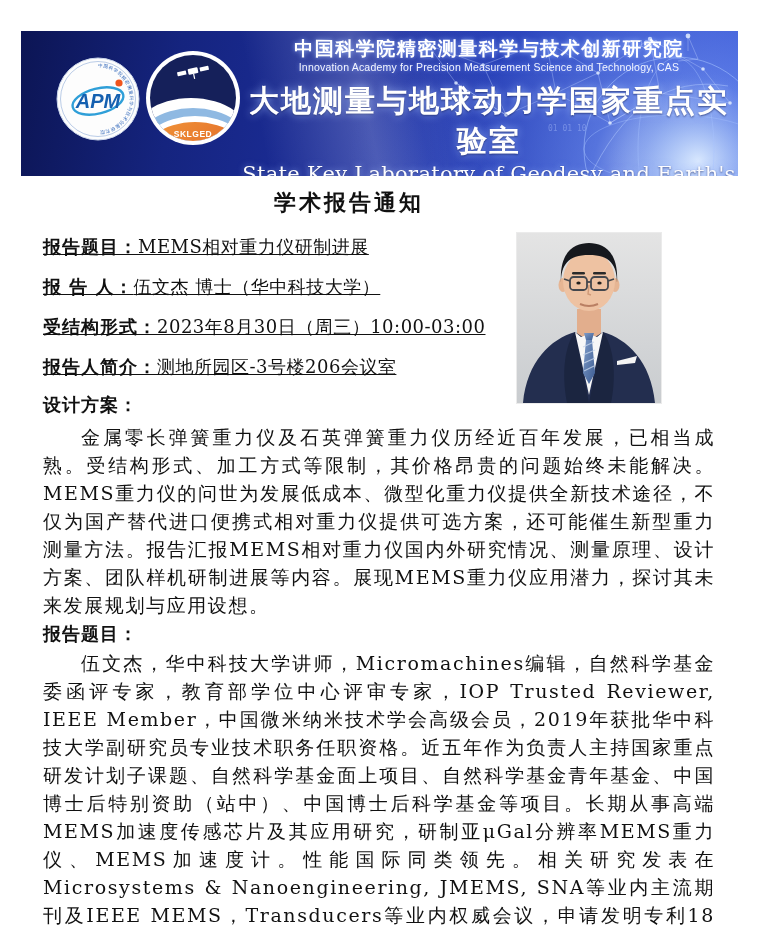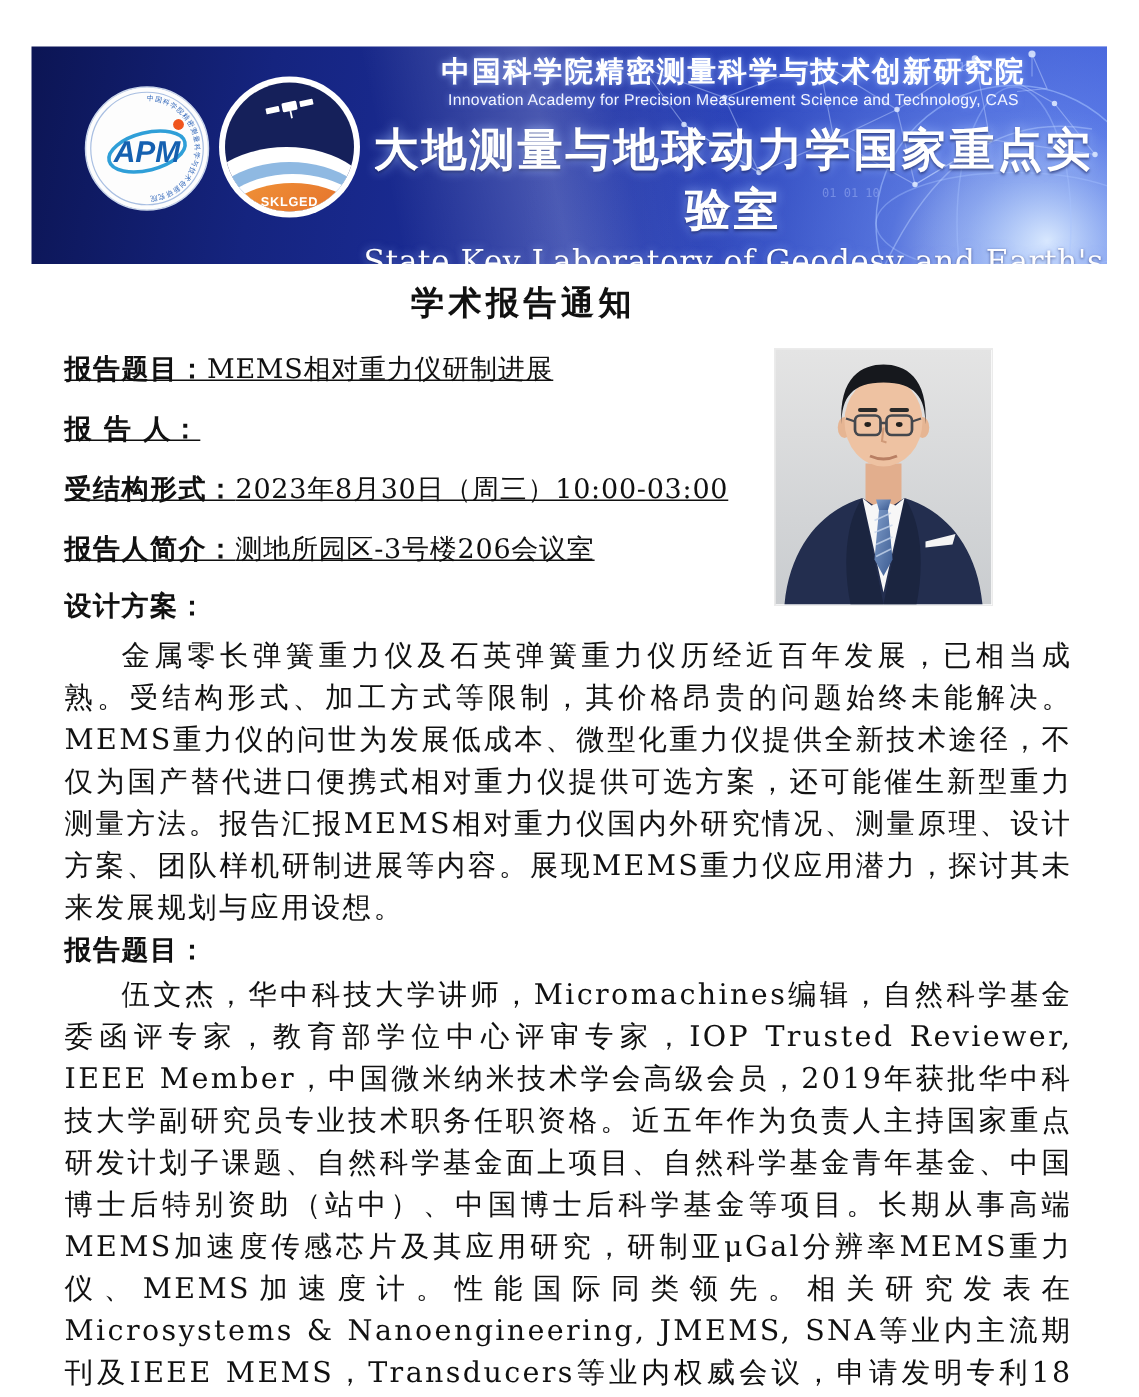--- a/index.html
+++ b/index.html
@@ -184,20 +184,21 @@
   <div class="content">
     <div class="notice-title">学术报告通知</div>
 
     <div class="fields">
       <div class="field-row">
         <span class="field-label">报告题目：</span>
         <span class="field-value">MEMS相对重力仪研制进展</span>
       </div>
       <div class="field-row">
         <span class="field-label">报 告 人：</span>
+        <span class="field-value">伍文杰 博士（华中科技大学）</span>
       </div>
       <div class="field-row">
         <span class="field-label">受结构形式：</span>
         <span class="field-value">2023年8月30日（周三）10:00-03:00</span>
       </div>
       <div class="field-row">
         <span class="field-label">报告人简介：</span>
         <span class="field-value">测地所园区-3号楼206会议室</span>
       </div>
     </div>

